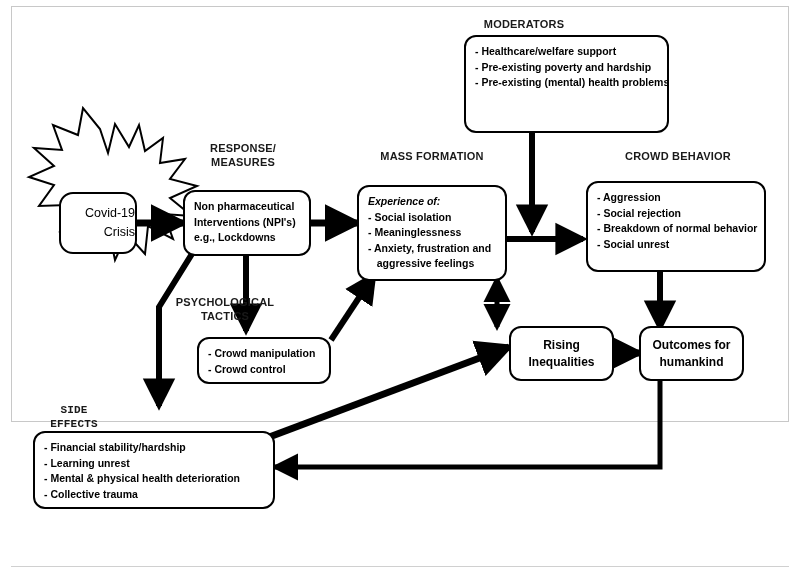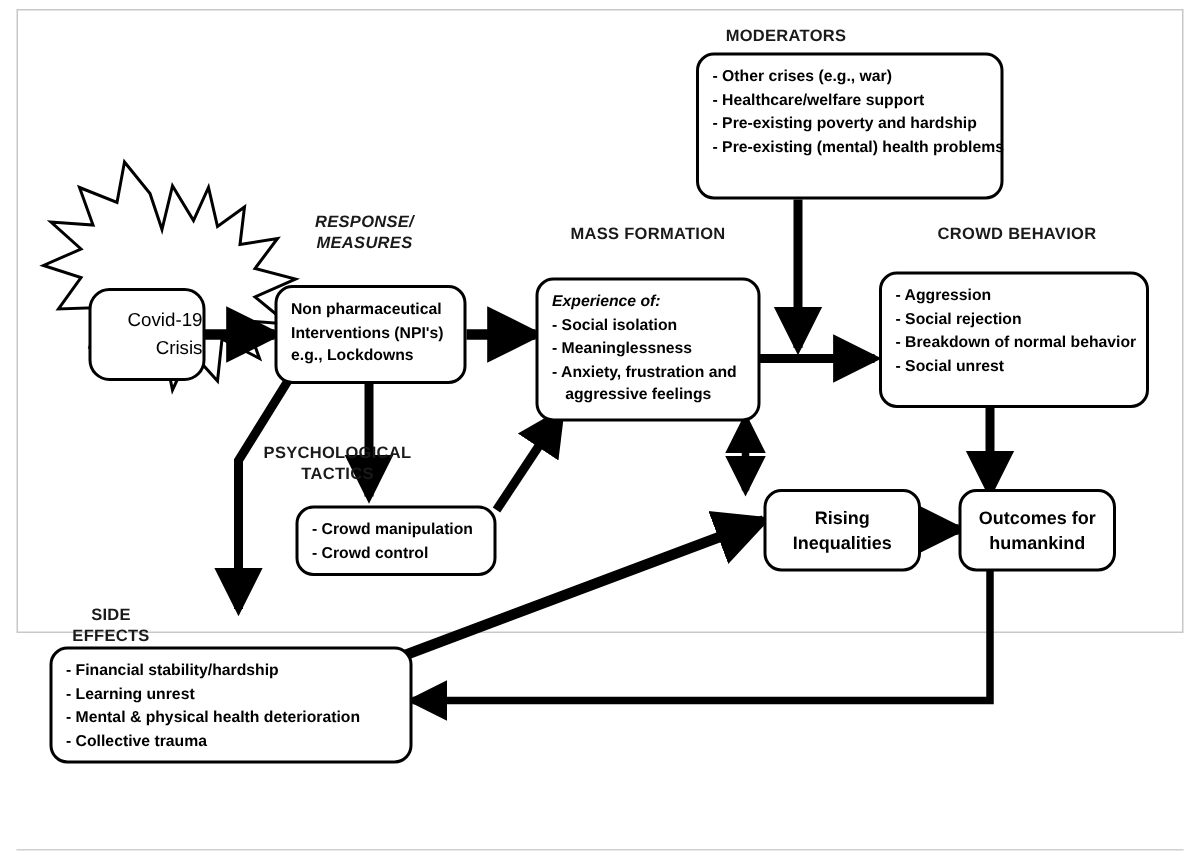--- a/index.html
+++ b/index.html
@@ -185,46 +185,45 @@
         <line x1="252" y1="432" x2="497" y2="340" stroke="#000" stroke-width="7" marker-end="url(#ah)"></line>
       </g>
 
       <g>
         <polyline points="648,373 648,460 263,460" fill="none" stroke="#000" stroke-width="5" marker-end="url(#ah)"></polyline>
       </g>
     </svg>
 
     <div class="sec-label" style="left:452px; top:10px; width:120px;">MODERATORS</div>
 
-    <div class="sec-label" style="left:166px; top:134px; width:130px;font-style:italic;">RESPONSE/
+    <div class="sec-label" style="left:166px; top:134px; width:130px;">RESPONSE/
 MEASURES</div>
 
     <div class="sec-label" style="left:340px; top:142px; width:160px;">MASS FORMATION</div>
 
     <div class="sec-label" style="left:148px; top:288px; width:130px;">PSYCHOLOGICAL
 TACTICS</div>
 
     <div class="sec-label" style="left:586px; top:142px; width:160px;">CROWD BEHAVIOR</div>
 
-    <div class="sec-label" style="left:22px; top:396px; width:80px;">SIDE
+    <div class="sec-label" style="left:22px; top:396px; width:80px;font-family:Liberation Mono, monospace;">SIDE
 EFFECTS</div>
 
     <div id="covid-node" style="left:47px; top:185px; width:78px; height:62px;">
       <span>Covid-19</span>
       <span>Crisis</span>
     </div>
 
     <div class="node pad" style="left:171px; top:183px; width:128px; height:66px;">
       <span class="li">Non pharmaceutical</span>
       <span class="li">Interventions (NPI's)</span>
       <span class="li">e.g., Lockdowns</span>
     </div>
 
     <div class="node pad" style="left:452px; top:28px; width:205px; height:98px;">
-      <span class="li">- Other crises (e.g., war)</span>
       <span class="li">- Healthcare/welfare support</span>
       <span class="li">- Pre-existing poverty and hardship</span>
       <span class="li">- Pre-existing (mental) health problems</span>
     </div>
 
     <div class="node pad" style="left:574px; top:174px; width:180px; height:91px;">
       <span class="li">- Aggression</span>
       <span class="li">- Social rejection</span>
       <span class="li">- Breakdown of normal behavior</span>
       <span class="li">- Social unrest</span>

